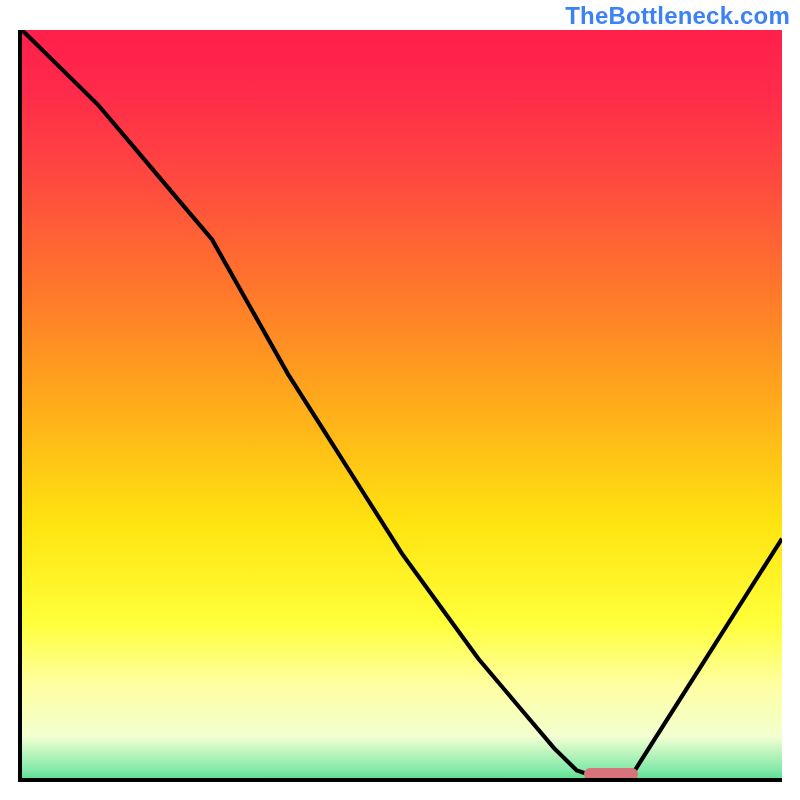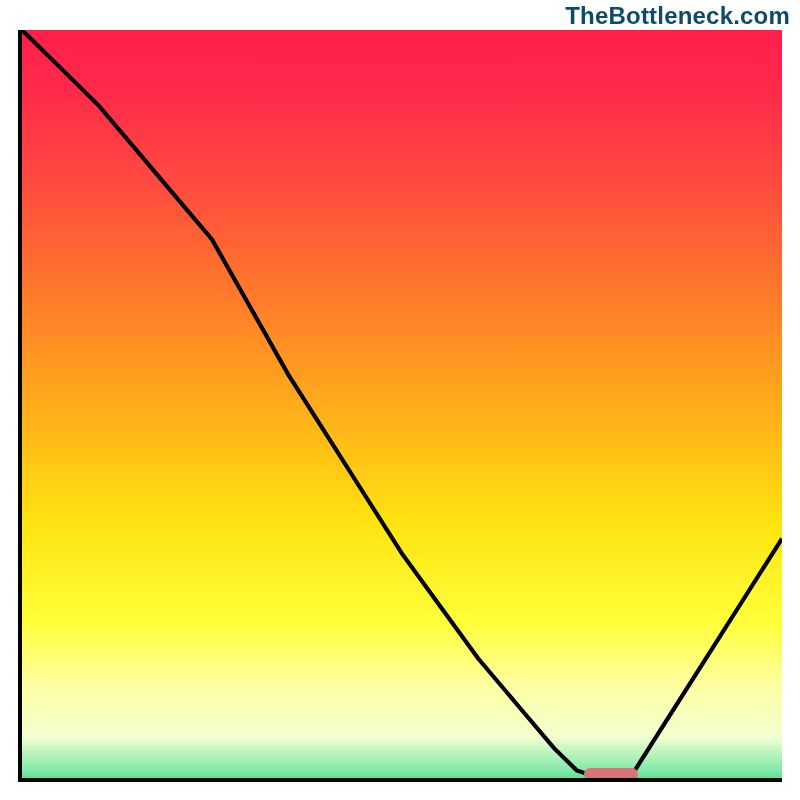--- a/index.html
+++ b/index.html
@@ -14,21 +14,21 @@
     position: relative;
     width: 800px;
     height: 800px;
   }
   .watermark {
     position: absolute;
     top: 2px;
     right: 10px;
     font-size: 24px;
     font-weight: 600;
-    color: #0c4a6e;
+    color: #3b82f6;
     letter-spacing: 0.2px;
   }
   .plot-frame {
     position: absolute;
     left: 18px;
     top: 30px;
     width: 764px;
     height: 752px;
     border-left: 4px solid #000;
     border-bottom: 4px solid #000;

